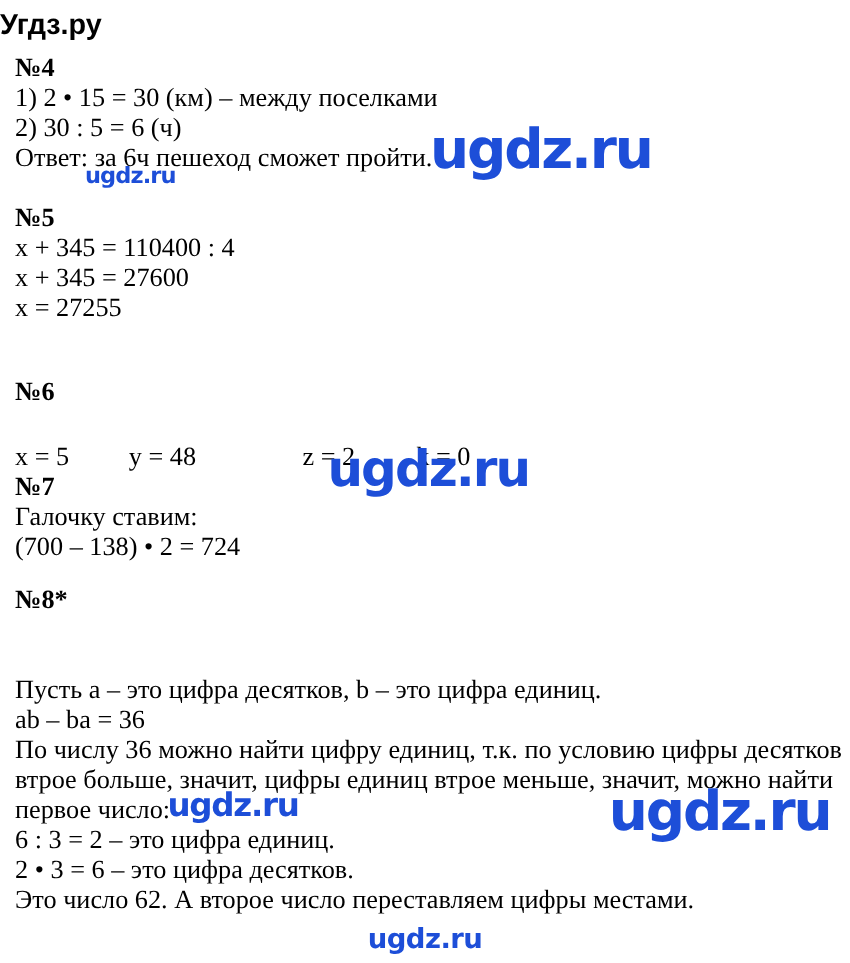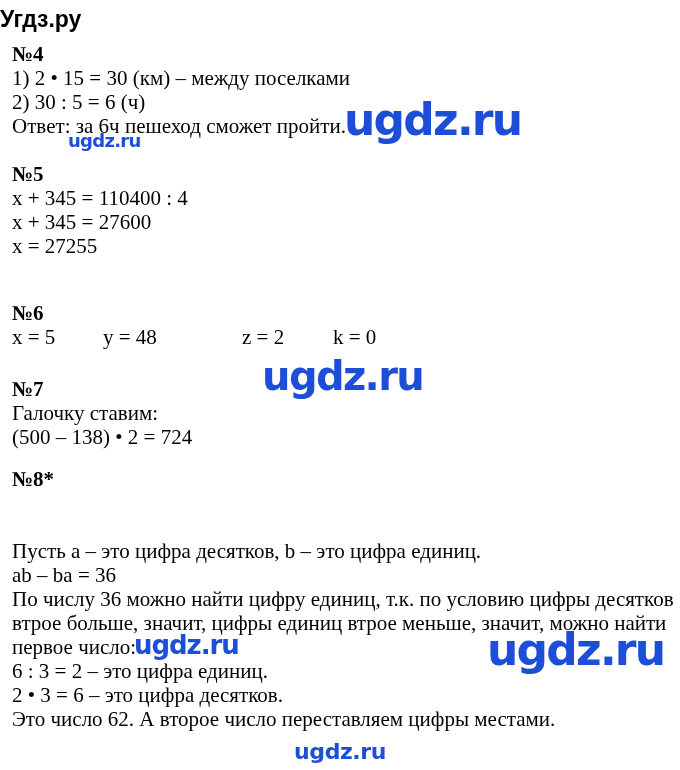--- a/index.html
+++ b/index.html
@@ -20,21 +20,21 @@
   }
 
   .blk {
     position: absolute; left: 12px; right: 2px;
     font-size: 21px; line-height: 24px;
     white-space: nowrap;
   }
   .num { font-weight: 700; }
   .it { }
 
-  .vals { position: relative; height: 24px; }
+  .vals { position: relative; height: 24px; margin-top: 28px; }
   .vals span { position: absolute; top: 0; }
 
   .wm {
     position: absolute;
     font-family: "DejaVu Sans", sans-serif;
     font-weight: 700;
     line-height: 1;
     letter-spacing: -0.04em;
     color: #1d4ed8;
     white-space: nowrap;
@@ -80,21 +80,21 @@
       <span style="left:91px">y = 48</span>
       <span style="left:230px">z = 2</span>
       <span style="left:321px">k = 0</span>
     </div>
   </section>
 
   <div class="wm wm-center">ugdz.ru</div>
   <section class="blk" style="top:377px">
     <div class="num">№7</div>
     <div>Галочку ставим:</div>
-    <div>(500 – 138) • 2 = 724</div>
+    <div>(700 – 138) • 2 = 724</div>
   </section>
 
   <section class="blk" style="top:467px">
     <div class="num">№8*</div>
   </section>
 
   <section class="blk" style="top:539px">
     <div>Пусть a – это цифра десятков, b – это цифра единиц.</div>
     <div><span class="it">ab</span><span> – </span><span class="it">ba</span><span> = 36</span></div>
     <div>По числу 36 можно найти цифру единиц, т.к. по условию цифры десятков</div>

